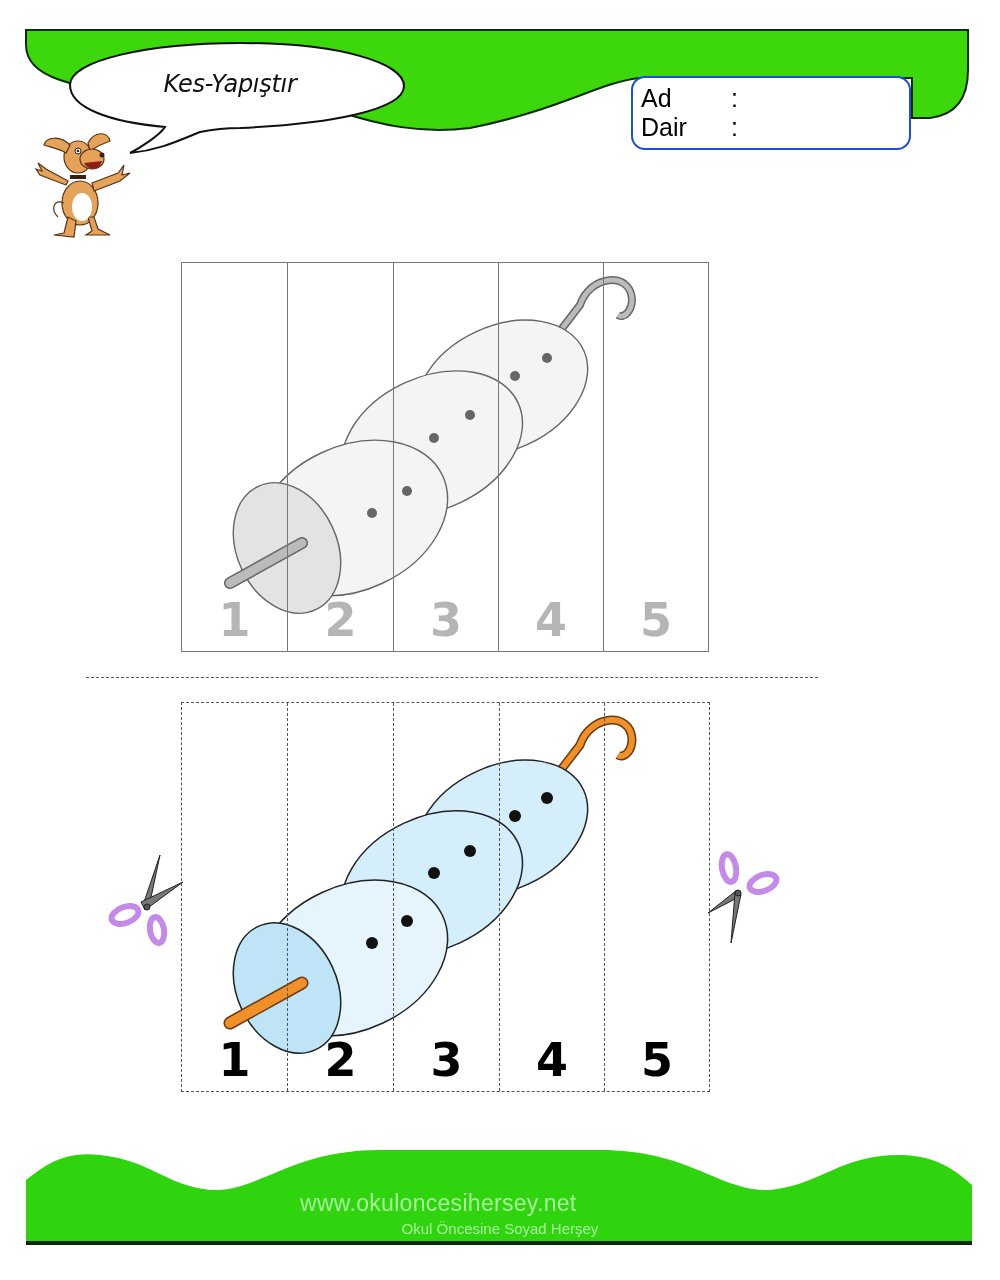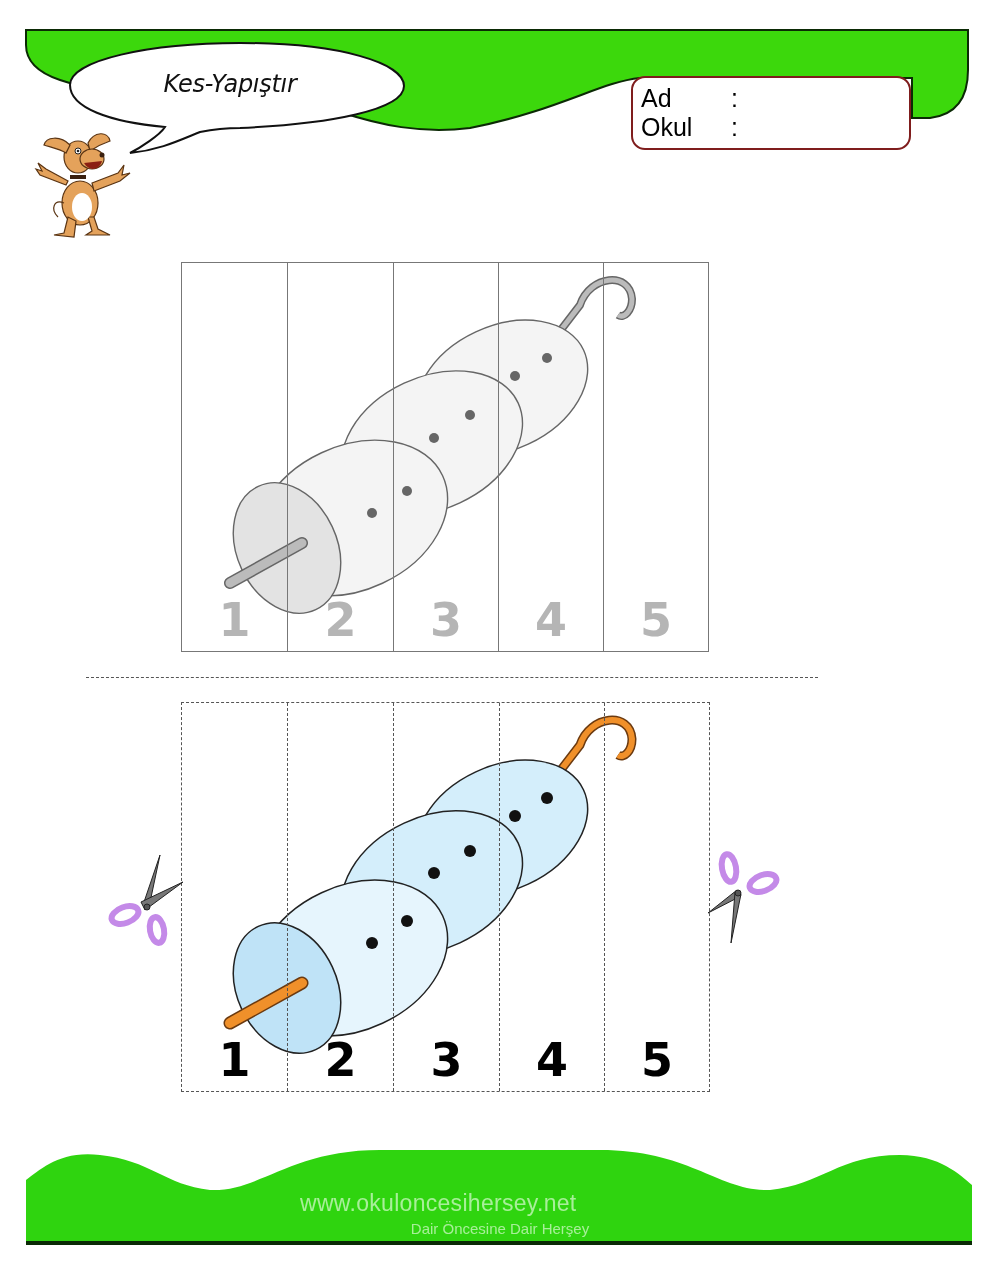--- a/index.html
+++ b/index.html
@@ -1,20 +1,20 @@
 <!DOCTYPE html>
 <html><head>
 <meta charset="utf-8">
 <style>
   html,body{margin:0;padding:0;background:#fff;}
   body{width:1000px;height:1280px;position:relative;overflow:hidden;font-family:"Liberation Sans",sans-serif;}
   .abs{position:absolute;}
   #header-band{left:0;top:0;width:1000px;height:160px;}
   #speech-text{left:120px;top:70px;width:220px;text-align:center;font-size:24px;color:#111;font-family:"DejaVu Sans",sans-serif;letter-spacing:-0.3px;font-style:italic;}
-  #name-box{left:631px;top:76px;width:280px;height:74px;border:2px solid #7f1d1d;border-radius:14px;background:#fff;box-sizing:border-box;}
+  #name-box{left:631px;top:76px;width:280px;height:74px;border:2px solid #1d4ed8;border-radius:14px;background:#fff;box-sizing:border-box;}
   .nb-row{position:absolute;left:8px;font-size:25px;color:#000;line-height:28px;}
   .nb-label{display:inline-block;width:90px;}
   #dog{left:30px;top:125px;width:110px;height:115px;}
   #puzzle-top{left:181px;top:262px;width:528px;height:390px;border:1.5px solid #777;box-sizing:border-box;}
   #puzzle-bottom{left:181px;top:702px;width:529px;height:390px;border:1.5px dashed #555;box-sizing:border-box;}
   .strip{position:absolute;top:0;height:100%;box-sizing:border-box;}
   .num{position:absolute;bottom:4px;width:100%;text-align:center;font-size:46px;font-weight:bold;font-family:"DejaVu Sans",sans-serif;}
   #cut-line{left:86px;top:677px;width:732px;height:0;border-top:1.5px dashed #555;}
   .art{position:absolute;left:0;top:0;}
   #footer-band{left:0;top:1150px;width:1000px;height:110px;}
@@ -31,21 +31,21 @@
   <path d="M70,85 C70,60 150,43 240,43 C340,43 404,63 404,86 C404,110 330,124 240,128 C220,128 210,130 200,132 C180,140 160,150 130,153 C140,148 160,135 165,127 C110,122 70,108 70,85 Z" fill="#fff" stroke="#111" stroke-width="2"></path>
 </svg>
 
 <div id="speech-text" class="abs">Kes-Yapıştır</div>
 
 <div id="name-box" class="abs">
   <div class="nb-row" style="top:6px;">
     <span class="nb-label">Ad</span><span>:</span>
   </div>
   <div class="nb-row" style="top:35px;">
-    <span class="nb-label">Okul</span><span>:</span>
+    <span class="nb-label">Dair</span><span>:</span>
   </div>
 </div>
 
 <svg id="dog" class="abs" viewBox="0 0 110 115">
   <g stroke="#5a3413" stroke-width="1.2" fill="#e4a25b">
     <ellipse cx="50" cy="78" rx="18" ry="22"></ellipse>
     <path d="M36,60 L10,50 L6,44 L12,46 L8,38 L16,44 L38,56 Z"></path>
     <path d="M62,58 L88,48 L94,40 L92,50 L100,48 L90,56 L64,66 Z"></path>
     <path d="M38,92 L34,108 L24,110 L44,112 L46,96 Z"></path>
     <path d="M58,92 L62,106 L56,110 L80,110 L68,104 L64,92 Z"></path>
@@ -155,13 +155,13 @@
   <ellipse cx="24" cy="20" rx="7" ry="14" transform="rotate(-10 24 20)" fill="#fff" stroke="#c48ae8" stroke-width="6"></ellipse>
   <ellipse cx="58" cy="35" rx="14" ry="8" transform="rotate(-20 58 35)" fill="#fff" stroke="#c48ae8" stroke-width="6"></ellipse>
   <circle cx="33" cy="45" r="3" fill="#555" stroke="#222"></circle>
 </svg>
 
 <svg id="footer-band" class="abs" viewBox="0 0 1000 110" width="1000" height="110">
   <path d="M26,30 C40,20 60,0 100,5 C150,10 165,35 210,40 C260,42 290,0 380,0 L600,0 C690,0 720,42 770,40 C820,35 840,5 900,5 C940,5 960,25 972,35 L972,92 L26,92 Z" fill="#2fd40f"></path>
   <rect x="26" y="91" width="946" height="4" fill="#0a2a05"></rect>
 </svg>
 <div id="footer-url" class="abs">www.okuloncesihersey.net</div>
-<div id="footer-tag" class="abs">Dair Öncesine Dair Herşey</div>
+<div id="footer-tag" class="abs">Okul Öncesine Soyad Herşey</div>
 
 </body></html>

